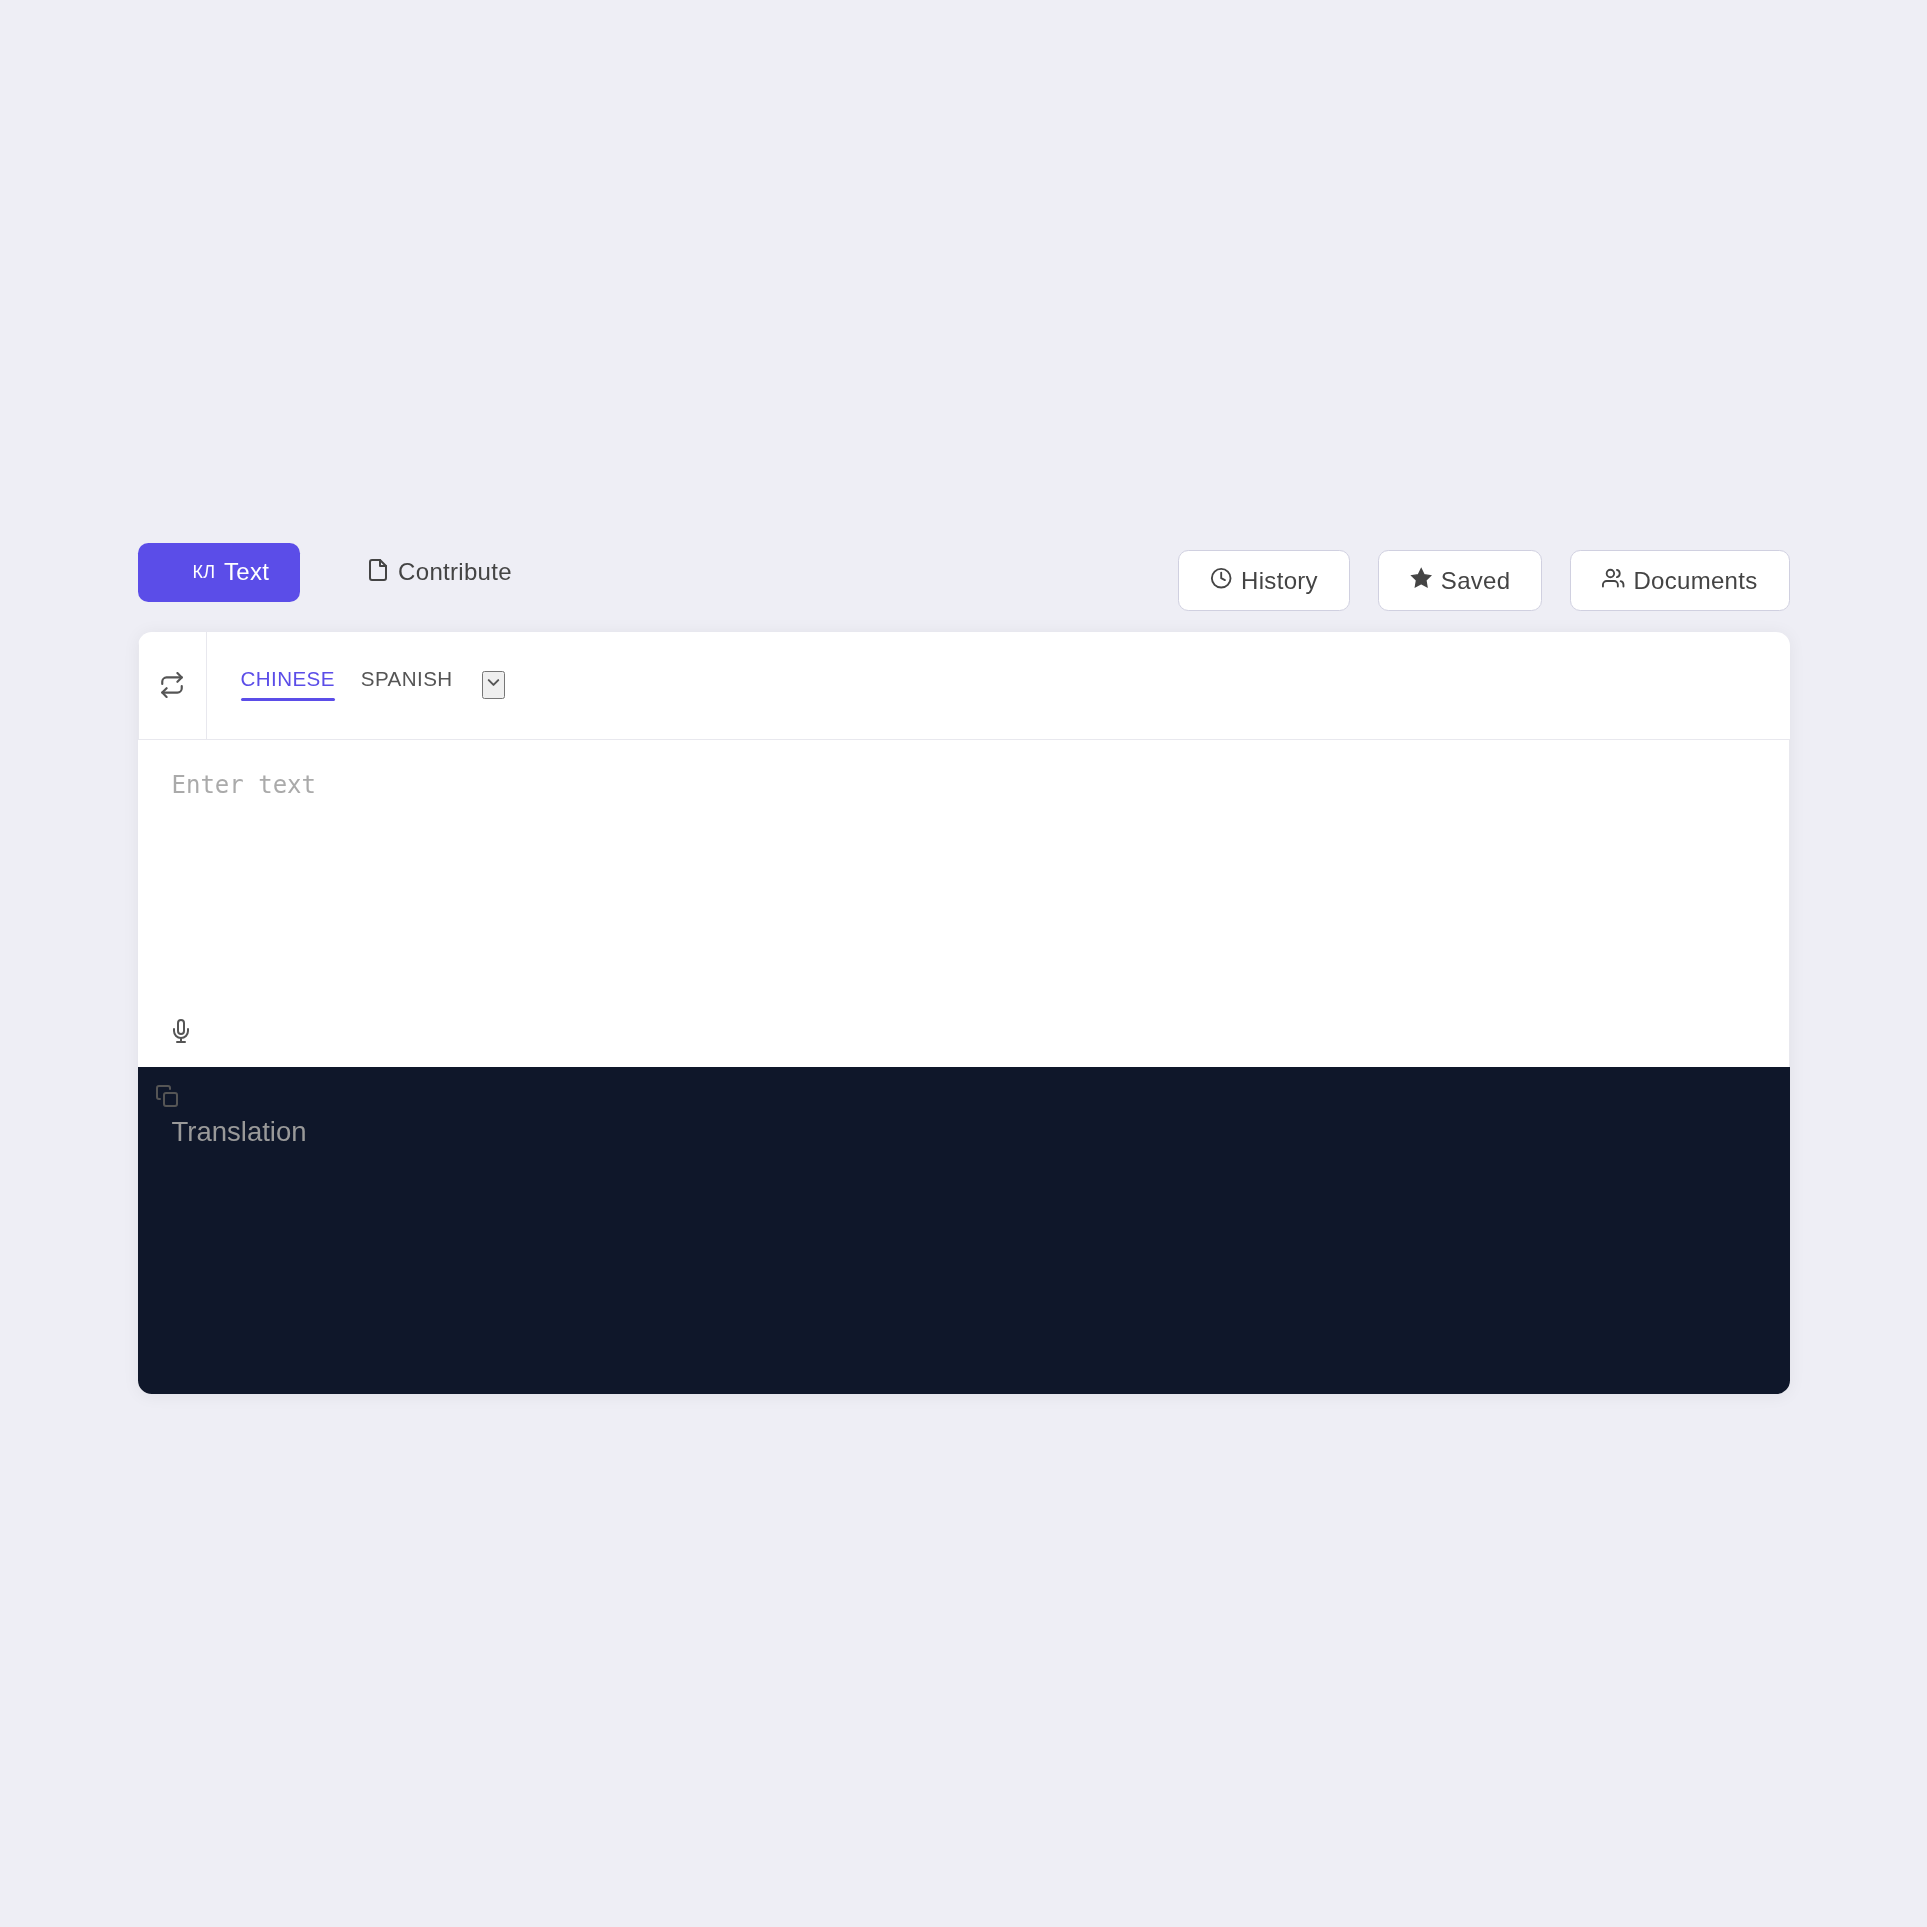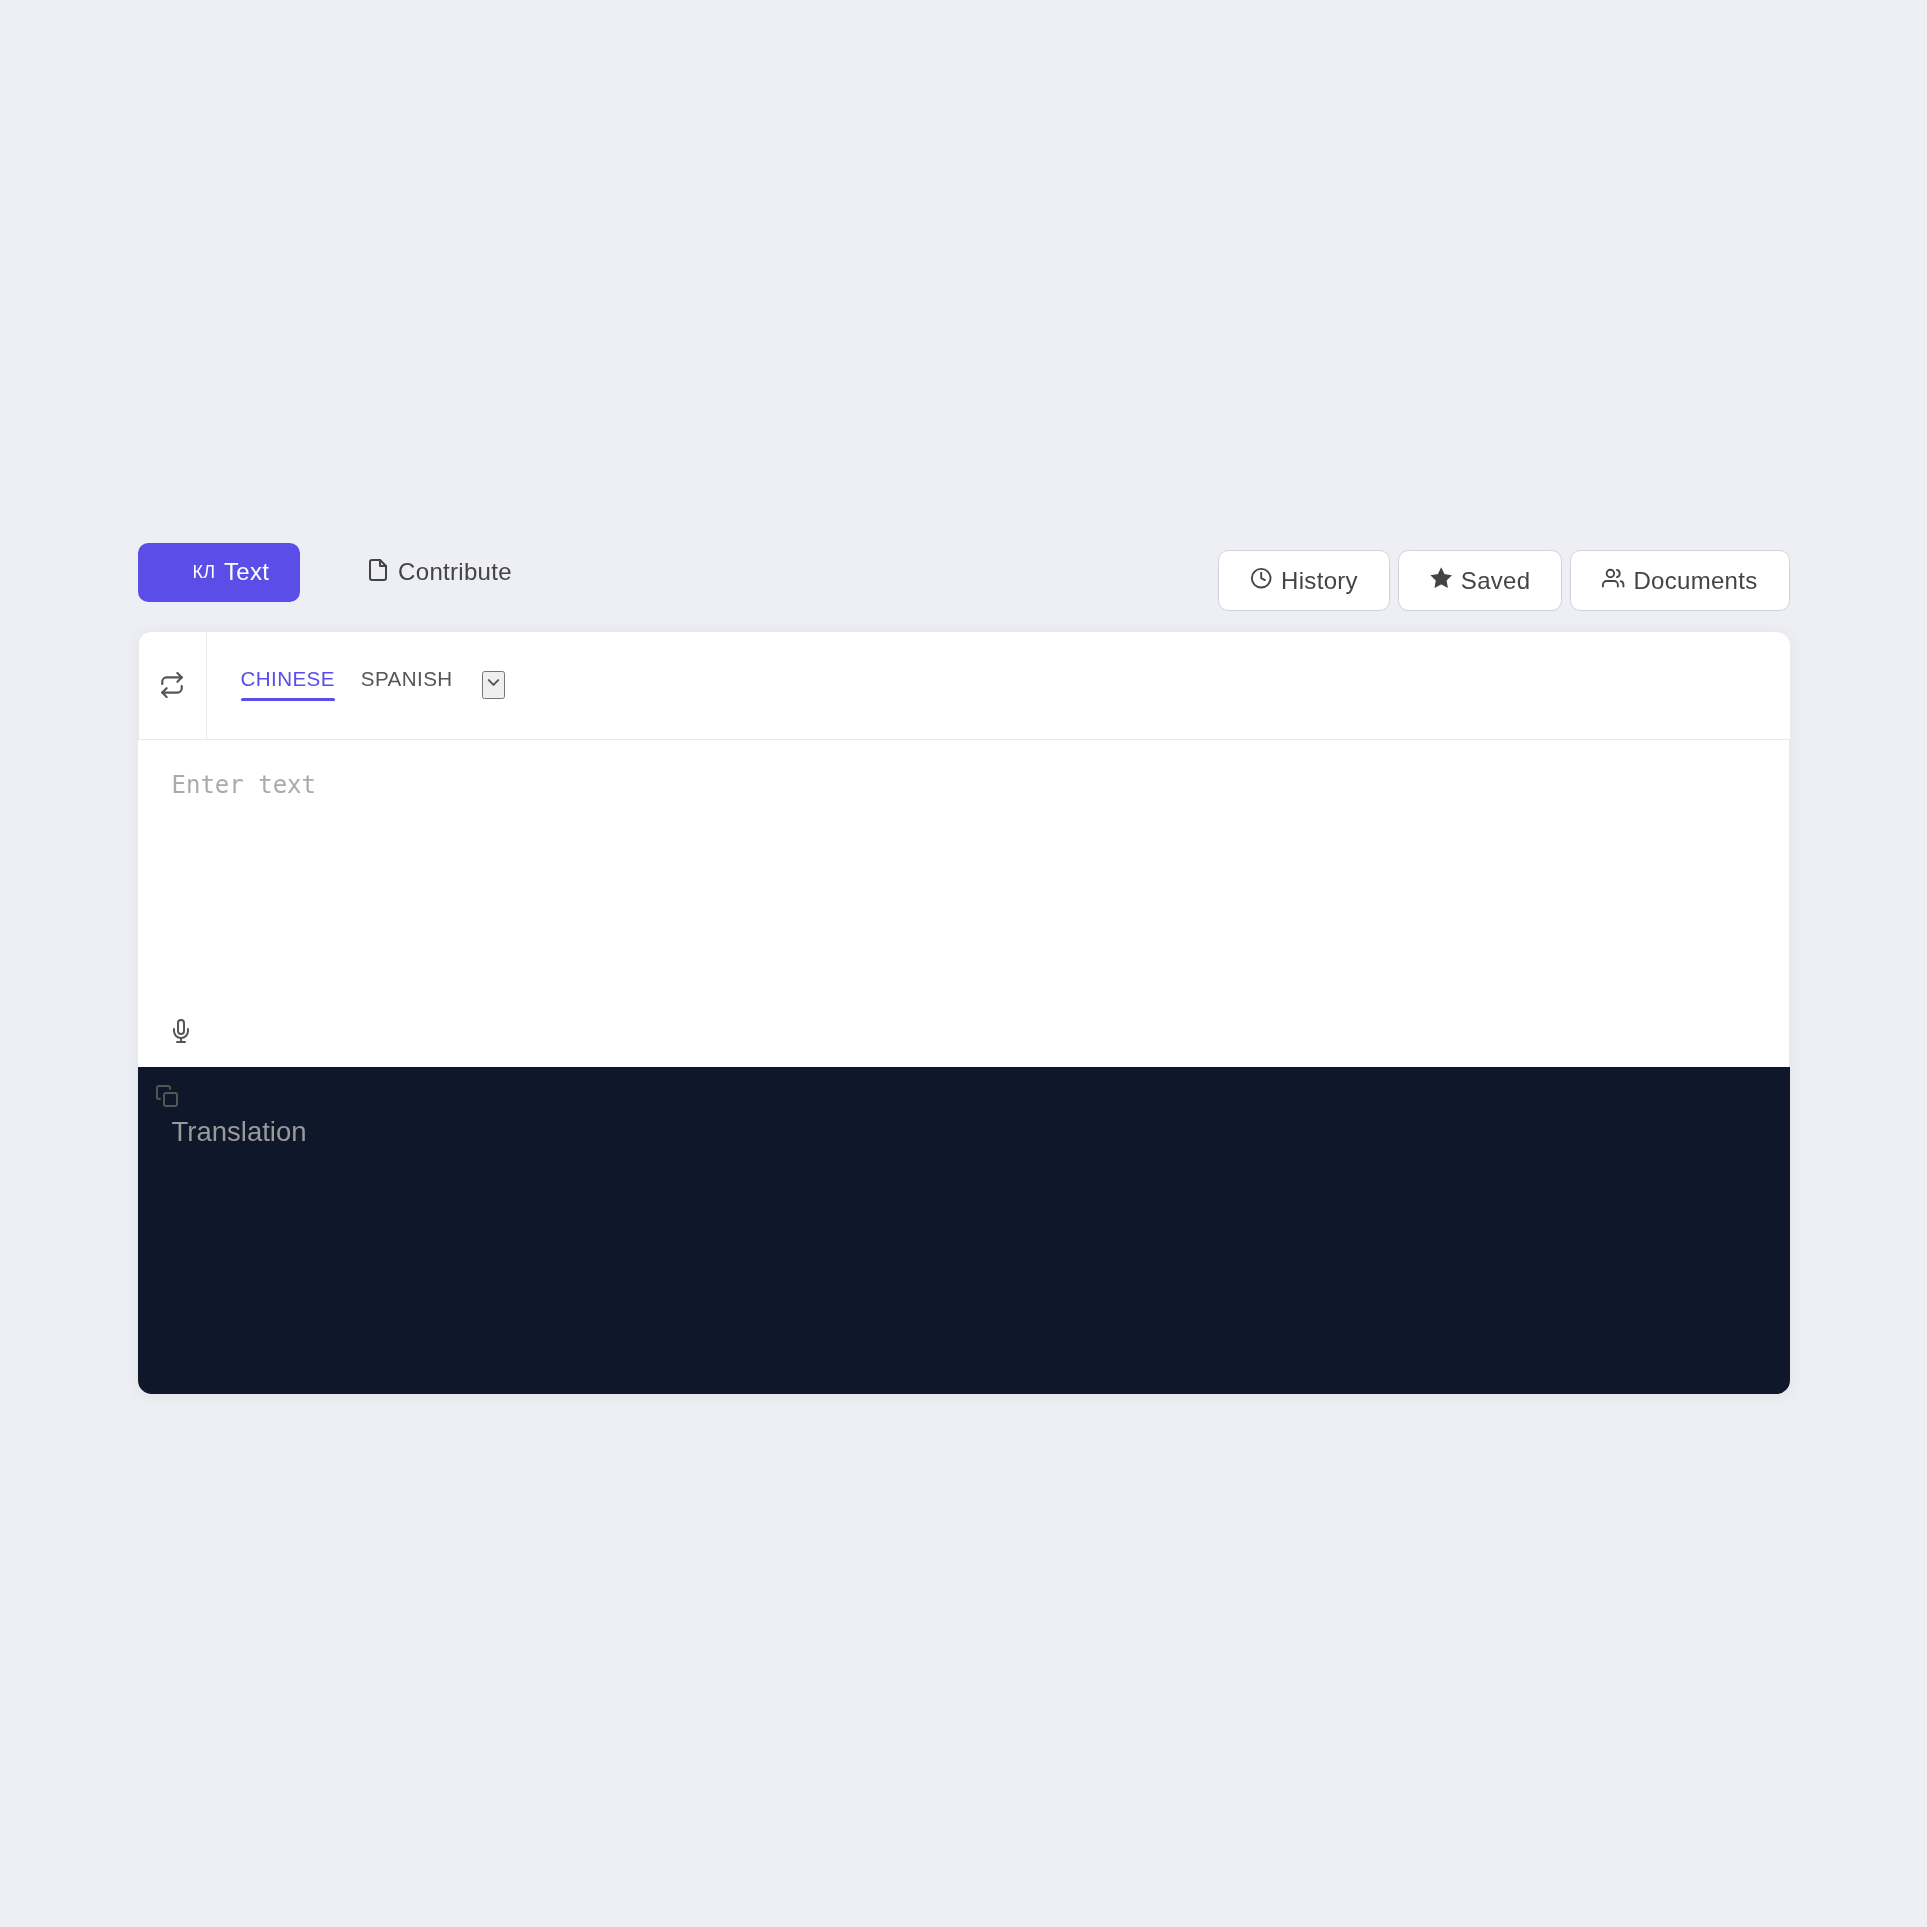--- a/index.html
+++ b/index.html
@@ -64,21 +64,21 @@
     }
 
     .tab-icon {
       font-size: 18px;
       margin-left: 24px;
     }
 
     .action-group {
       display: flex;
       align-items: flex-start;
-      gap: 8px;
+      gap: 28px;
       margin-top: 17px;
     }
 
     .action-button {
       display: flex;
       align-items: center;
       gap: 8.6px;
       padding: 15.5px 31px;
       border-radius: 10.3px;
       border: 1.3px solid #d0d0e0;

